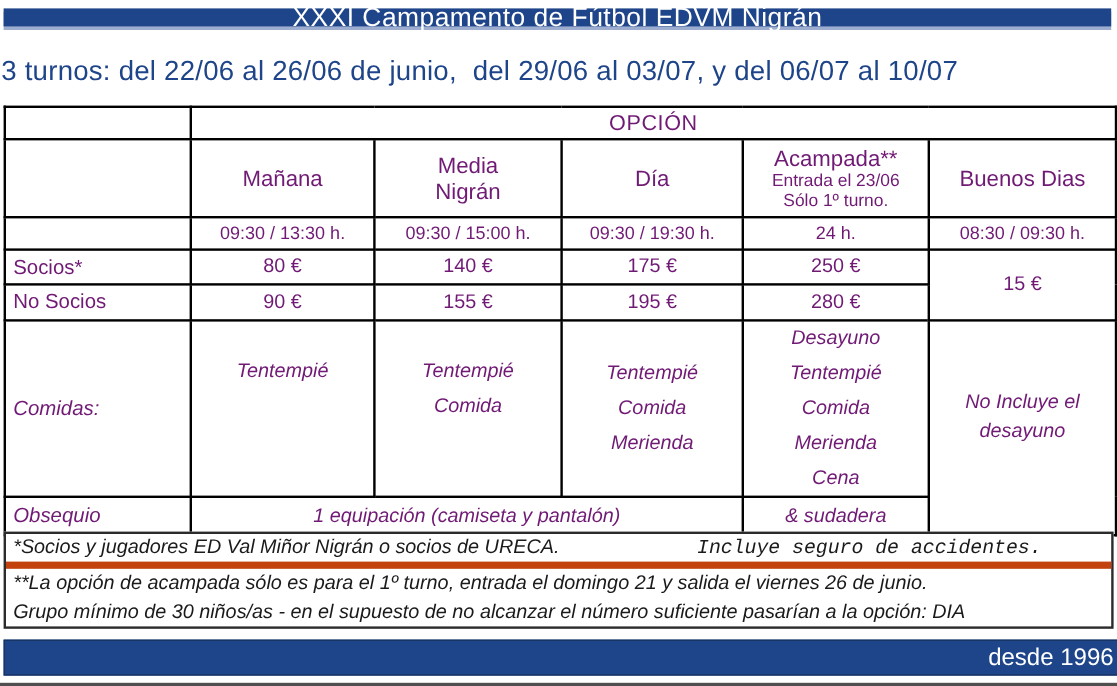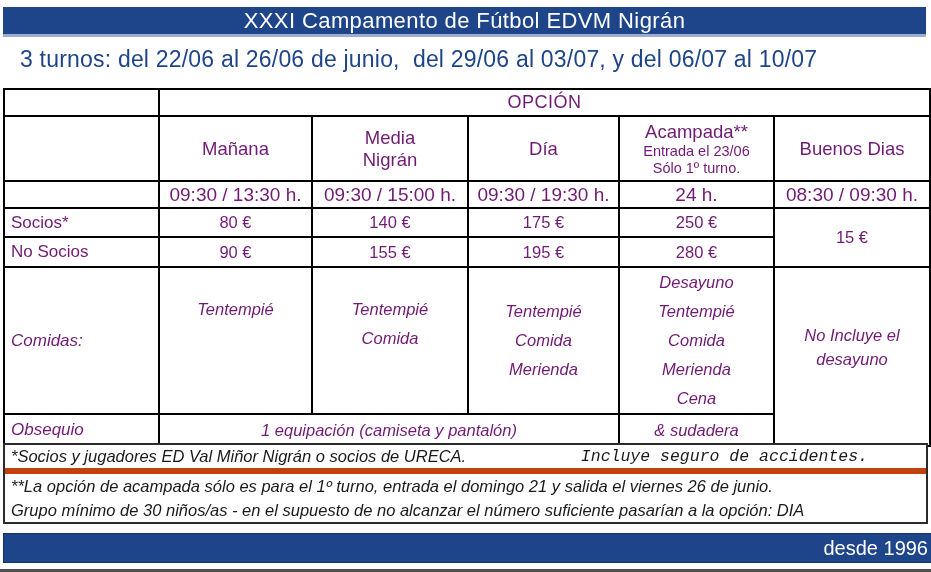--- a/index.html
+++ b/index.html
@@ -3,28 +3,28 @@
 <meta charset="utf-8">
 <style>
   html,body { margin:0; padding:0; background:#ffffff; }
   .page {
     position:relative; width:931px; height:572px; background:#ffffff;
     font-family:"Liberation Sans", sans-serif; color:#1a1a1a; overflow:hidden;
   }
 
   
   .title-bar {
-    position:absolute; left:3px; top:7px; width:923px; height:27px;
+    position:absolute; left:3px; top:7px; width:923px; height:15px;
     background:#1e4589; box-shadow:0 3px 0 #9cadd0;
     display:flex; align-items:center; justify-content:center;
     color:#ffffff; font-size:22px; letter-spacing:0.4px;
   }
 
   .subtitle {
-    position:absolute; left:20px; top:46px;
+    position:absolute; left:1px; top:46px;
     font-size:23px; color:#1e4589; white-space:pre; letter-spacing:0.2px;
   }
 
   
   table.pricing {
     position:absolute; left:3px; top:88px; width:926px;
     border-collapse:collapse; table-layout:fixed;
   }
   table.pricing td {
     border:2px solid #000; padding:0; text-align:center; vertical-align:middle;
@@ -35,21 +35,21 @@
   tr.r-heads    { height:65px; }
   tr.r-times    { height:27px; }
   tr.r-socios   { height:29px;margin-left:28px; }
   tr.r-nosocios { height:30px;border-radius:11px; }
   tr.r-comidas  { height:137px; }
   tr.r-obsequio { height:32px; }
 
   .opcion   { font-size:18px; letter-spacing:0.5px; }
   .colhead  { font-size:18.5px; line-height:22px; }
   .colhead .sub { font-size:14.5px; line-height:17px; }
-  .time     { font-size:19px; }
+  .time     { font-size:15px; }
   .price    { font-size:16.5px; }
   .rowlabel { text-align:left !important; padding-left:6px !important; font-size:17px; }
   .italic   { font-style:italic; }
   .food     { font-style:italic; font-size:16.5px; line-height:29px; }
   .food-1   { padding-bottom:62px !important; }
   .food-2   { padding-bottom:34px !important; }
   .bd-note  { font-style:italic; font-size:16.5px; line-height:24px;
               padding:0 13px 20px 13px !important; }
   .gift     { font-style:italic; font-size:16.5px; }
 

